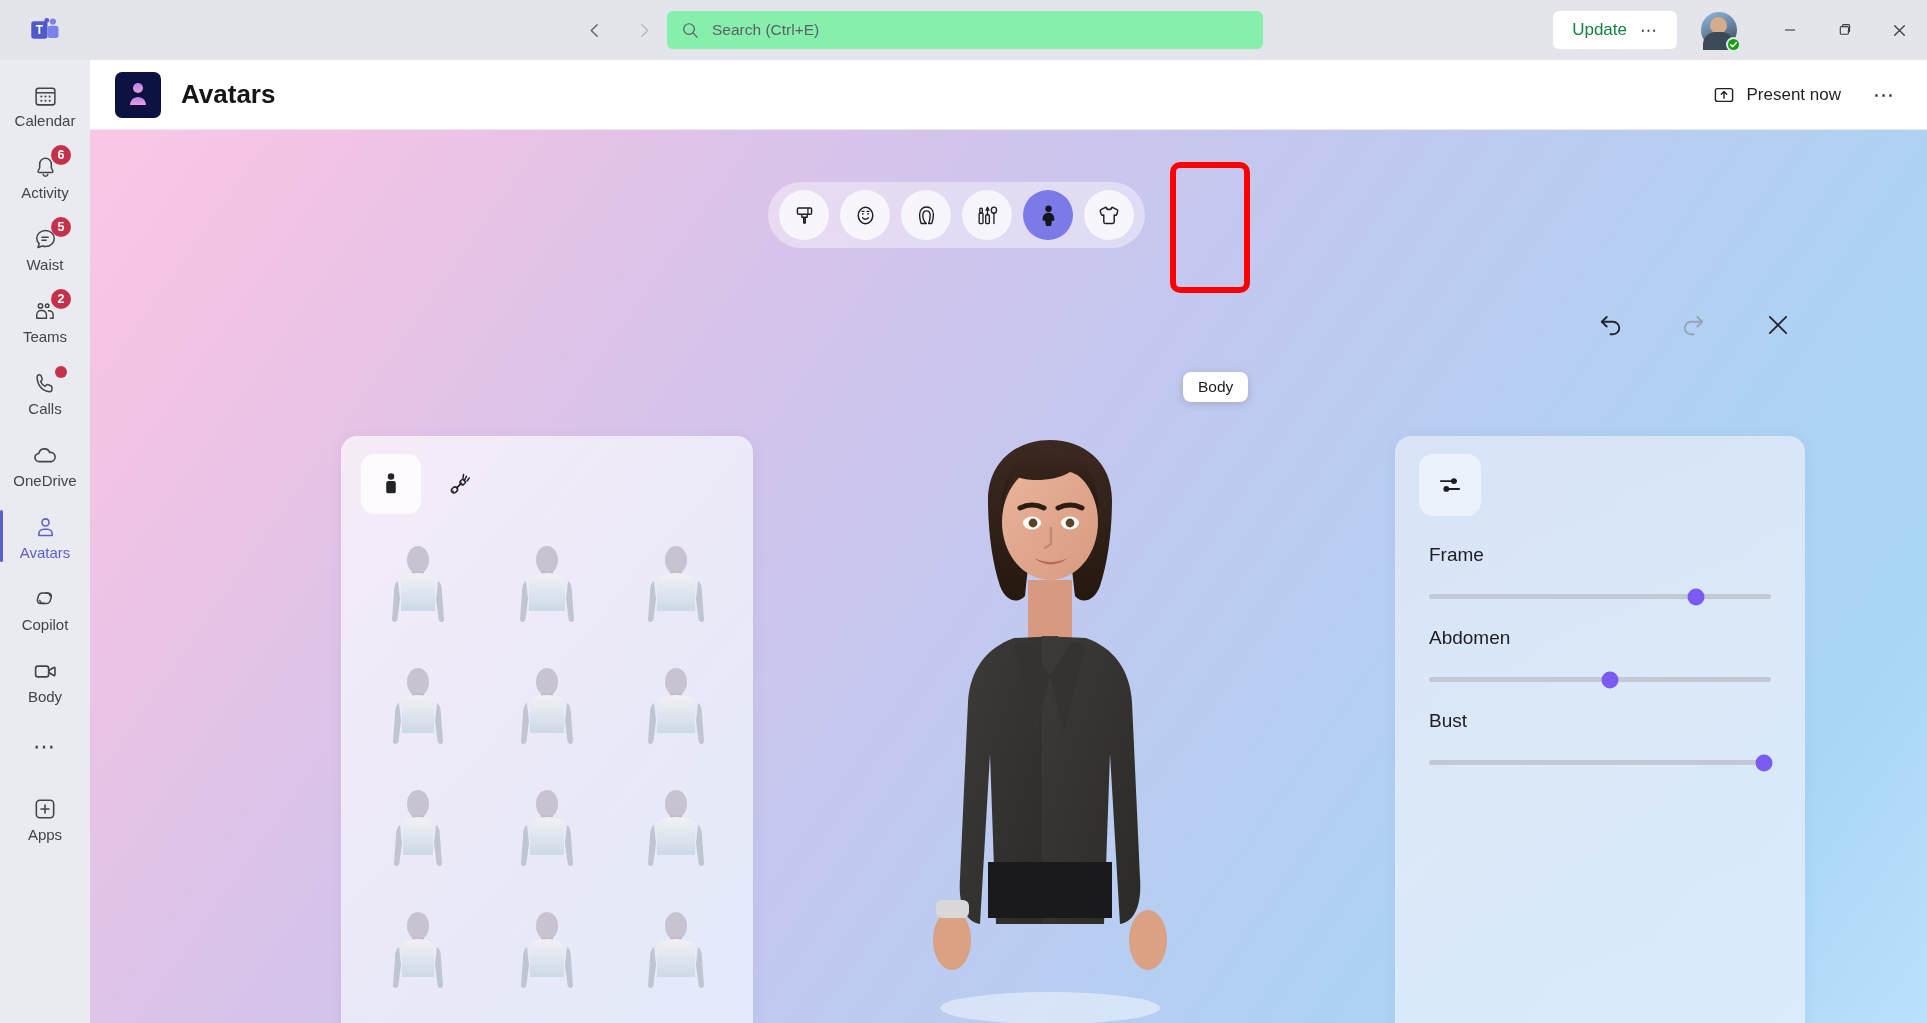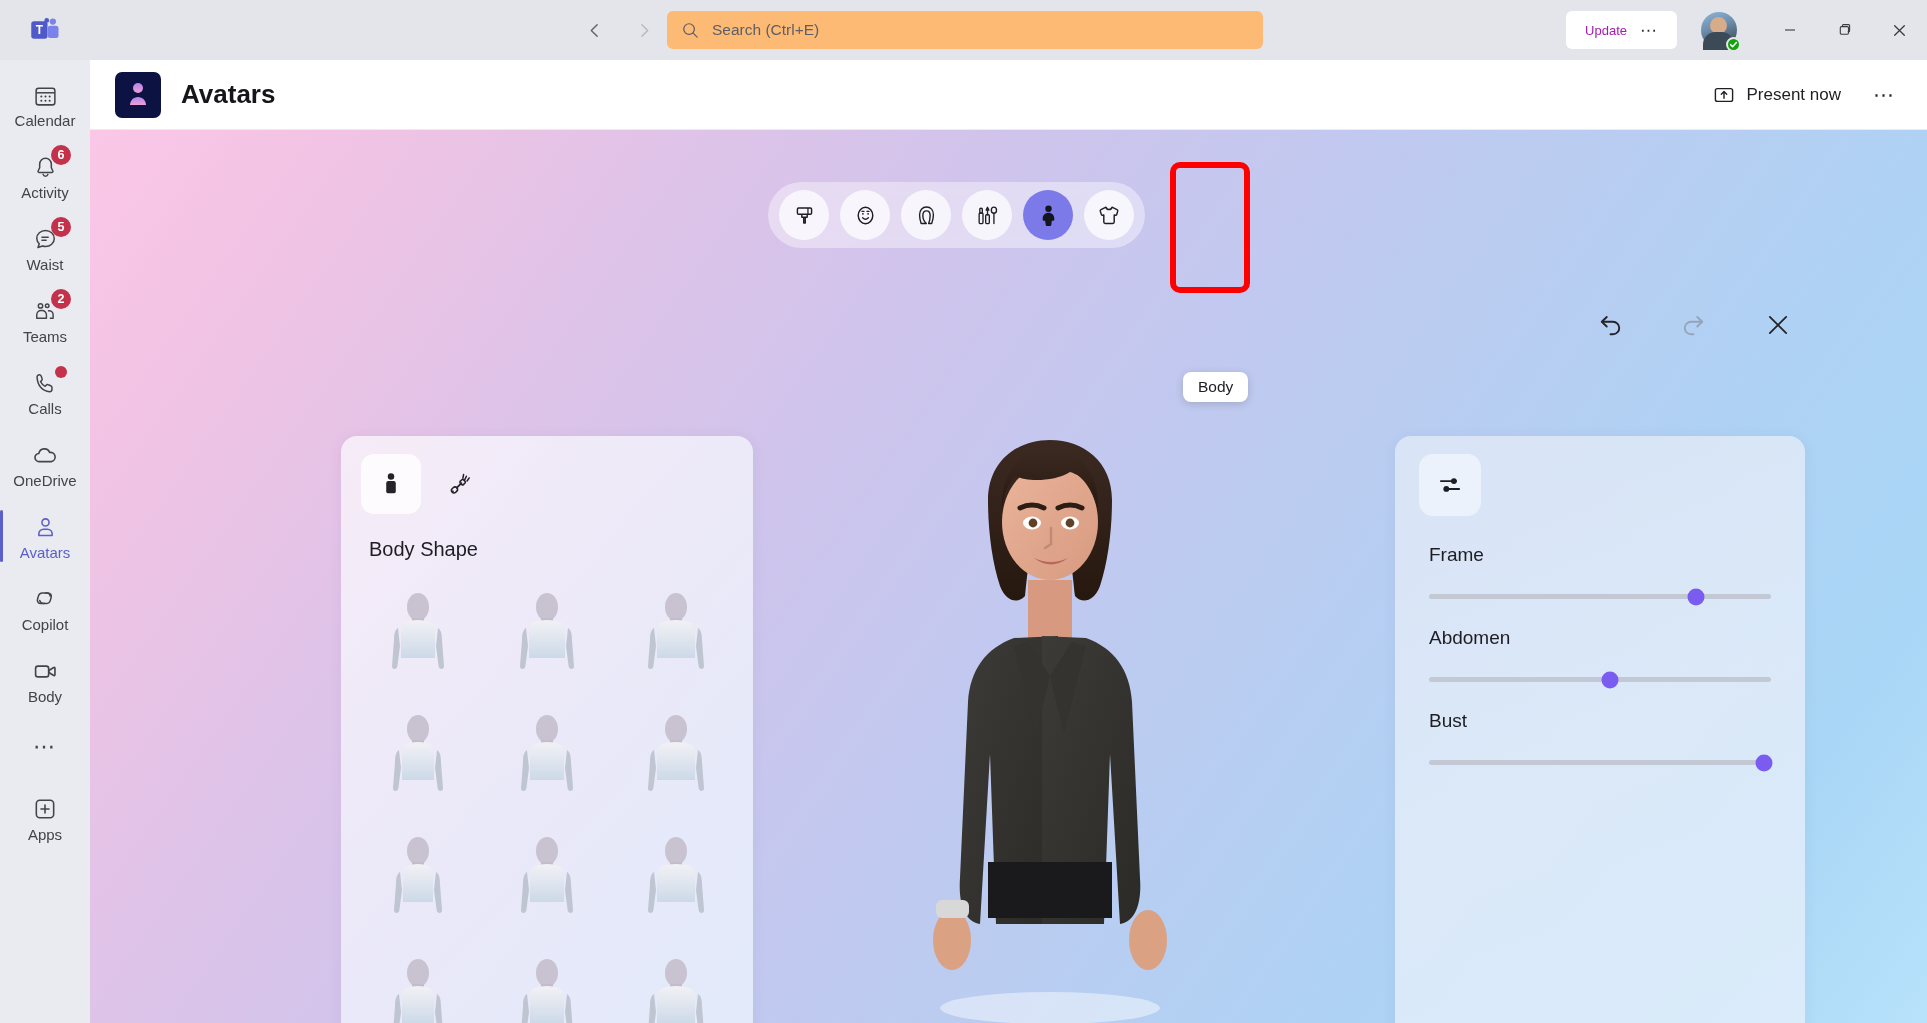--- a/index.html
+++ b/index.html
@@ -28,33 +28,33 @@
     position: absolute; left: 578px; top: 0; height: 60px;
     display: flex; align-items: center; gap: 18px;
   }
   .nav-arrow {
     width: 32px; height: 32px; display: flex; align-items: center; justify-content: center;
     color: #616161; font-size: 21px; cursor: pointer;
   }
   .nav-arrow.disabled { color: #b6b8bd; }
   .searchbox {
     position: absolute; left: 667px; top: 11px; width: 596px; height: 38px;
-    background: #fdba74; border-radius: 6px;
+    background: #86efac; border-radius: 6px;
     display: flex; align-items: center; padding: 0 14px; gap: 12px;
     cursor: text;
   }
   .search-ico { color: #5b5d63; display:flex; }
   .search-ph { color: #5d5f66; font-size: 15.5px; }
   .update-btn {
     position: absolute; right: 250px; top: 11px; height: 38px;
     background: #fff; border-radius: 6px;
     display: flex; align-items: center; gap: 13px; padding: 0 19px;
     cursor: pointer; border: none; font-family: inherit;
   }
-  .update-btn .lbl { font-size: 13px; color: #a21caf; }
+  .update-btn .lbl { font-size: 17px; color: #15803d; }
   .update-btn .dots { font-size: 17px; color: #30313a; letter-spacing: 1px; }
   .avatar-pic {
     position: absolute; right: 190px; top: 12px;
     width: 36px; height: 36px; border-radius: 50%;
     background: linear-gradient(160deg,#8fb6d8 0%,#6e8fae 40%,#4c5f6e 75%,#3d4a55 100%);
     cursor: pointer; overflow: visible;
   }
   .avatar-pic::before {
     content:""; position:absolute; left:9px; top:5px; width:17px; height:17px;
     border-radius:50%; background:#d6ac8a;
@@ -611,21 +611,20 @@
                   <ellipse cx="6" cy="17.5" rx="3" ry="2.4" transform="rotate(-40 6 17.5)" fill="none" stroke="currentColor" stroke-width="1.4"></ellipse>
                   <path d="M8 15.6l4.4-4.4" stroke="currentColor" stroke-width="1.6" stroke-linecap="round"></path>
                   <rect x="11.4" y="8.2" width="4.2" height="4.2" rx="1" transform="rotate(-45 13.5 10.3)" fill="none" stroke="currentColor" stroke-width="1.4"></rect>
                   <path d="M15.4 8.2l1.6-3.4M17.6 9.2l2-2.8M13.8 6.6l.6-3.4" stroke="currentColor" stroke-width="1.4" stroke-linecap="round"></path>
                   <circle cx="4.6" cy="18.8" r="0.9" fill="currentColor"></circle>
                 </svg>
             </span>
           </button>
         </div>
 
-        <div class="panel-title">Body Shape</div>
 
         <div class="shape-grid">
           <div class="shape-cell">
               <svg width="86" height="100" viewBox="0 0 86 100">
                 <defs>
                   <linearGradient id="th1" x1="0" y1="0" x2="0" y2="1">
                     <stop offset="0%" stop-color="#f2f1f5"></stop>
                     <stop offset="100%" stop-color="#ccd9e8"></stop>
                   </linearGradient>
                 </defs>

